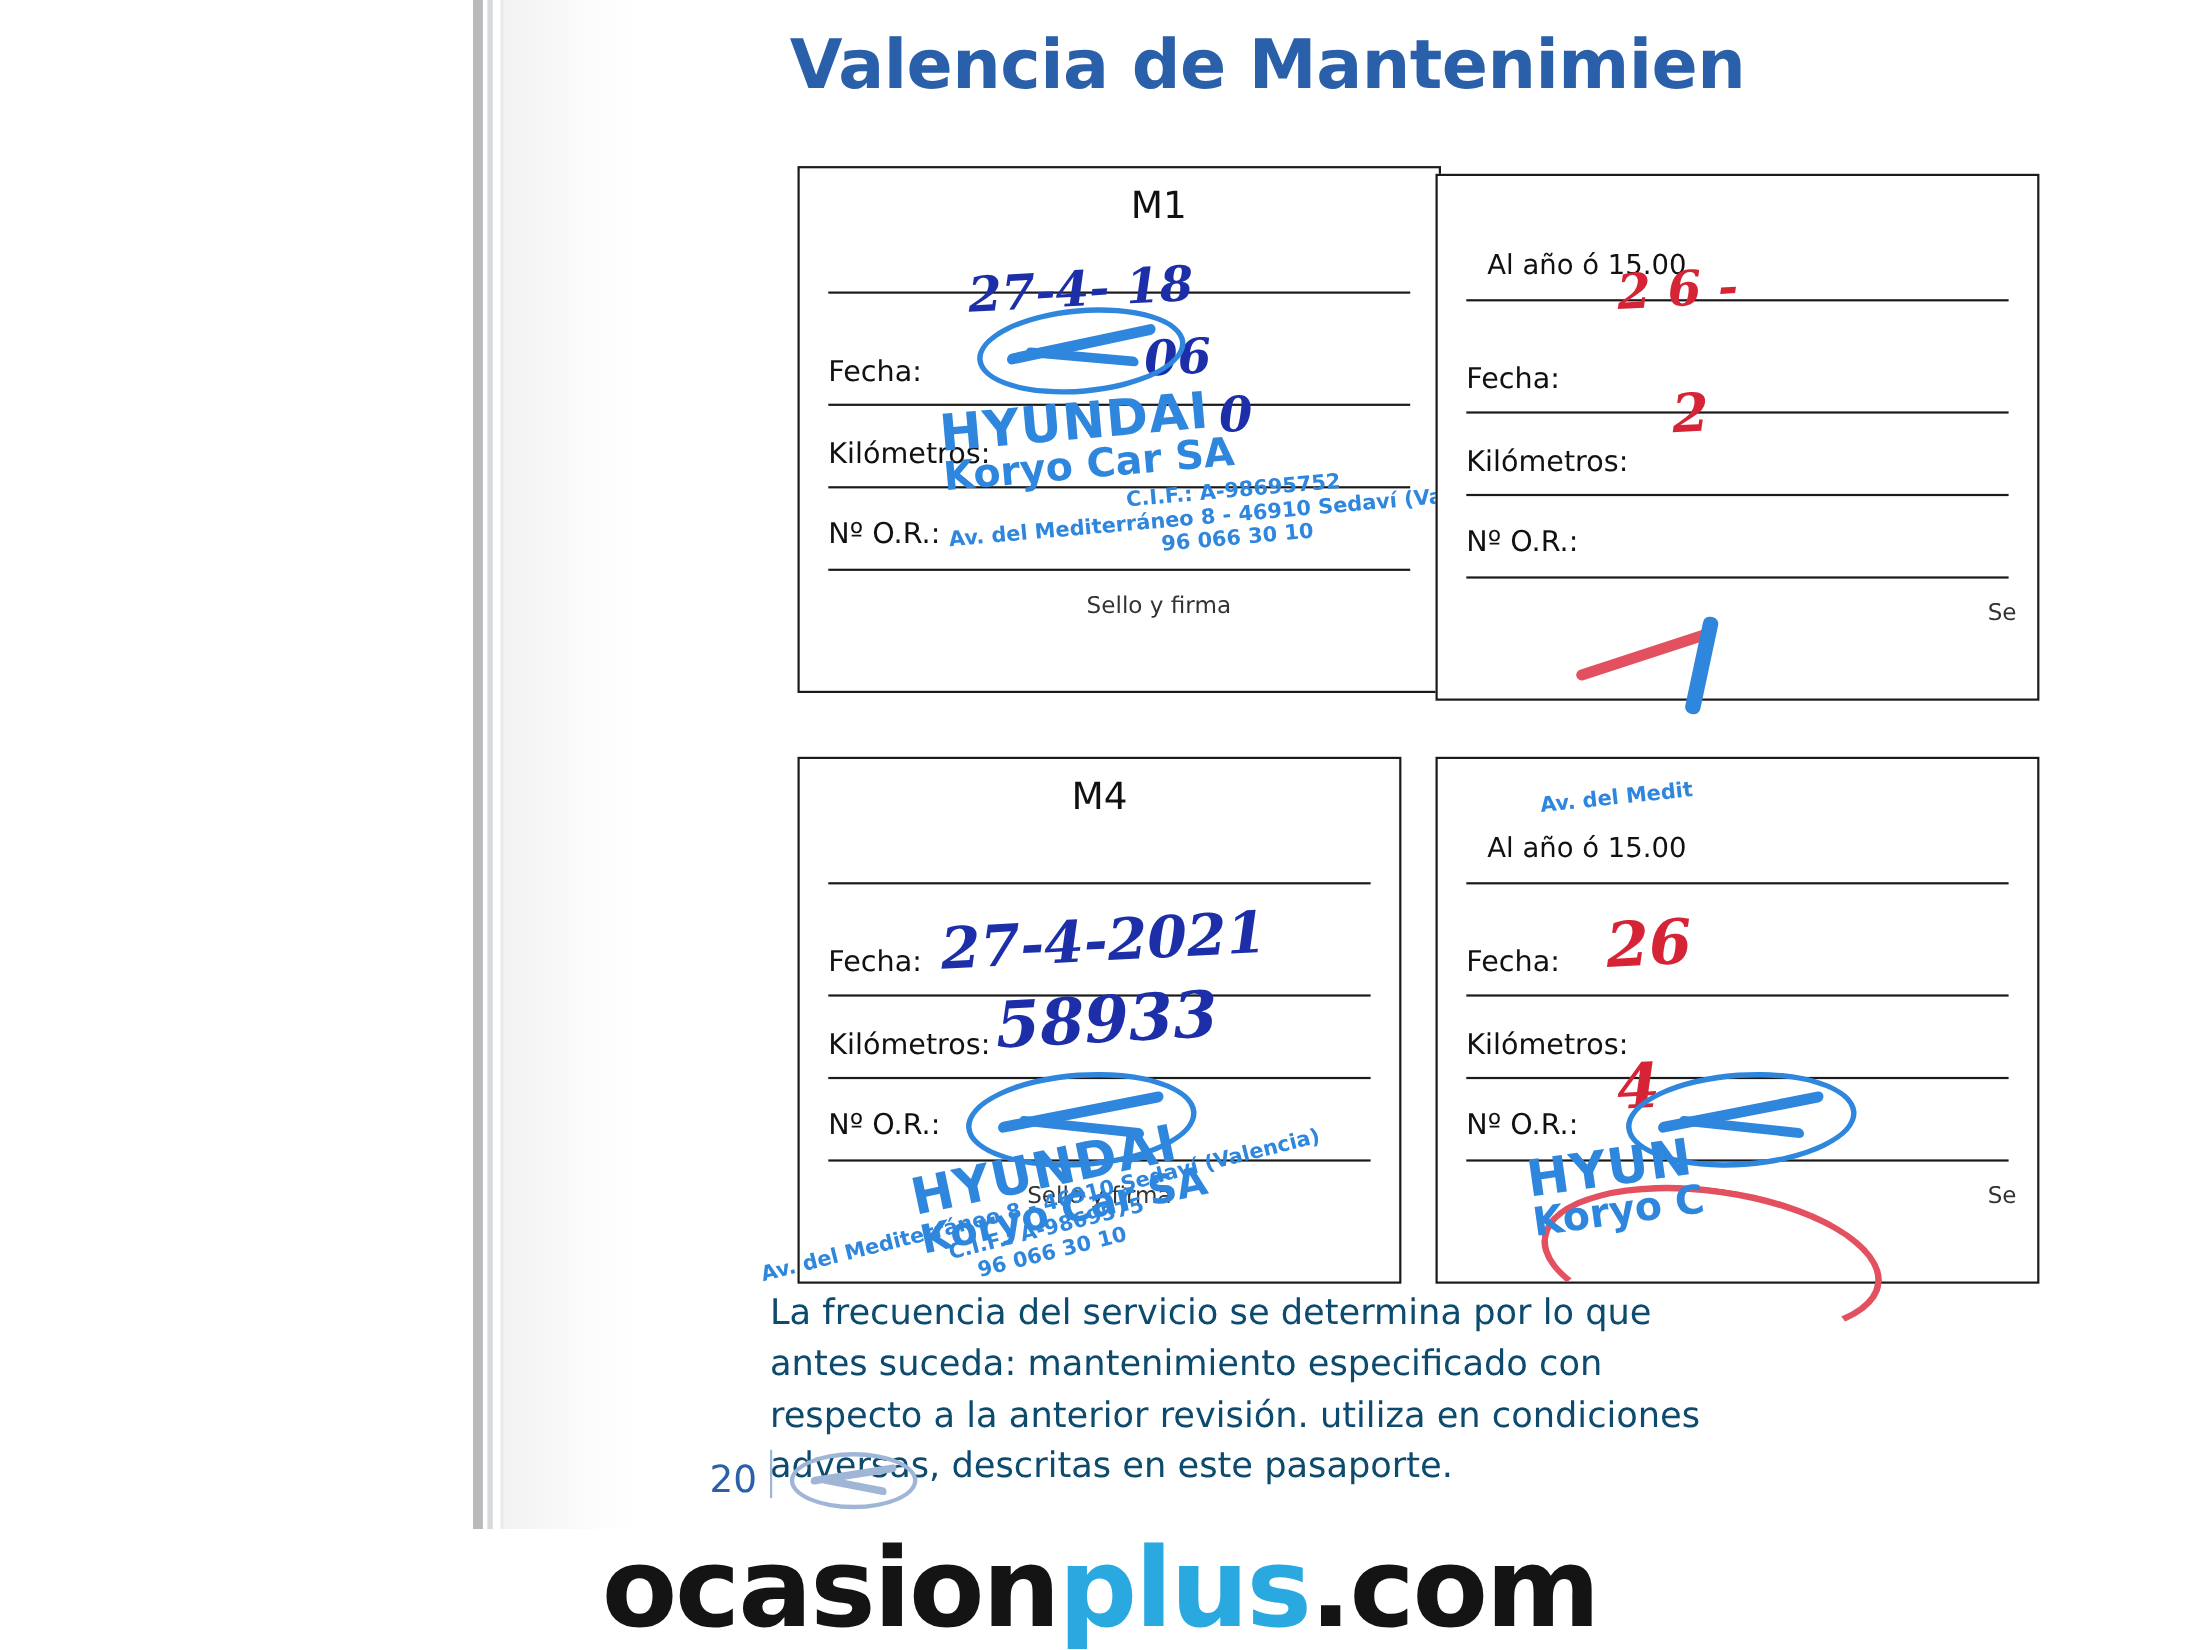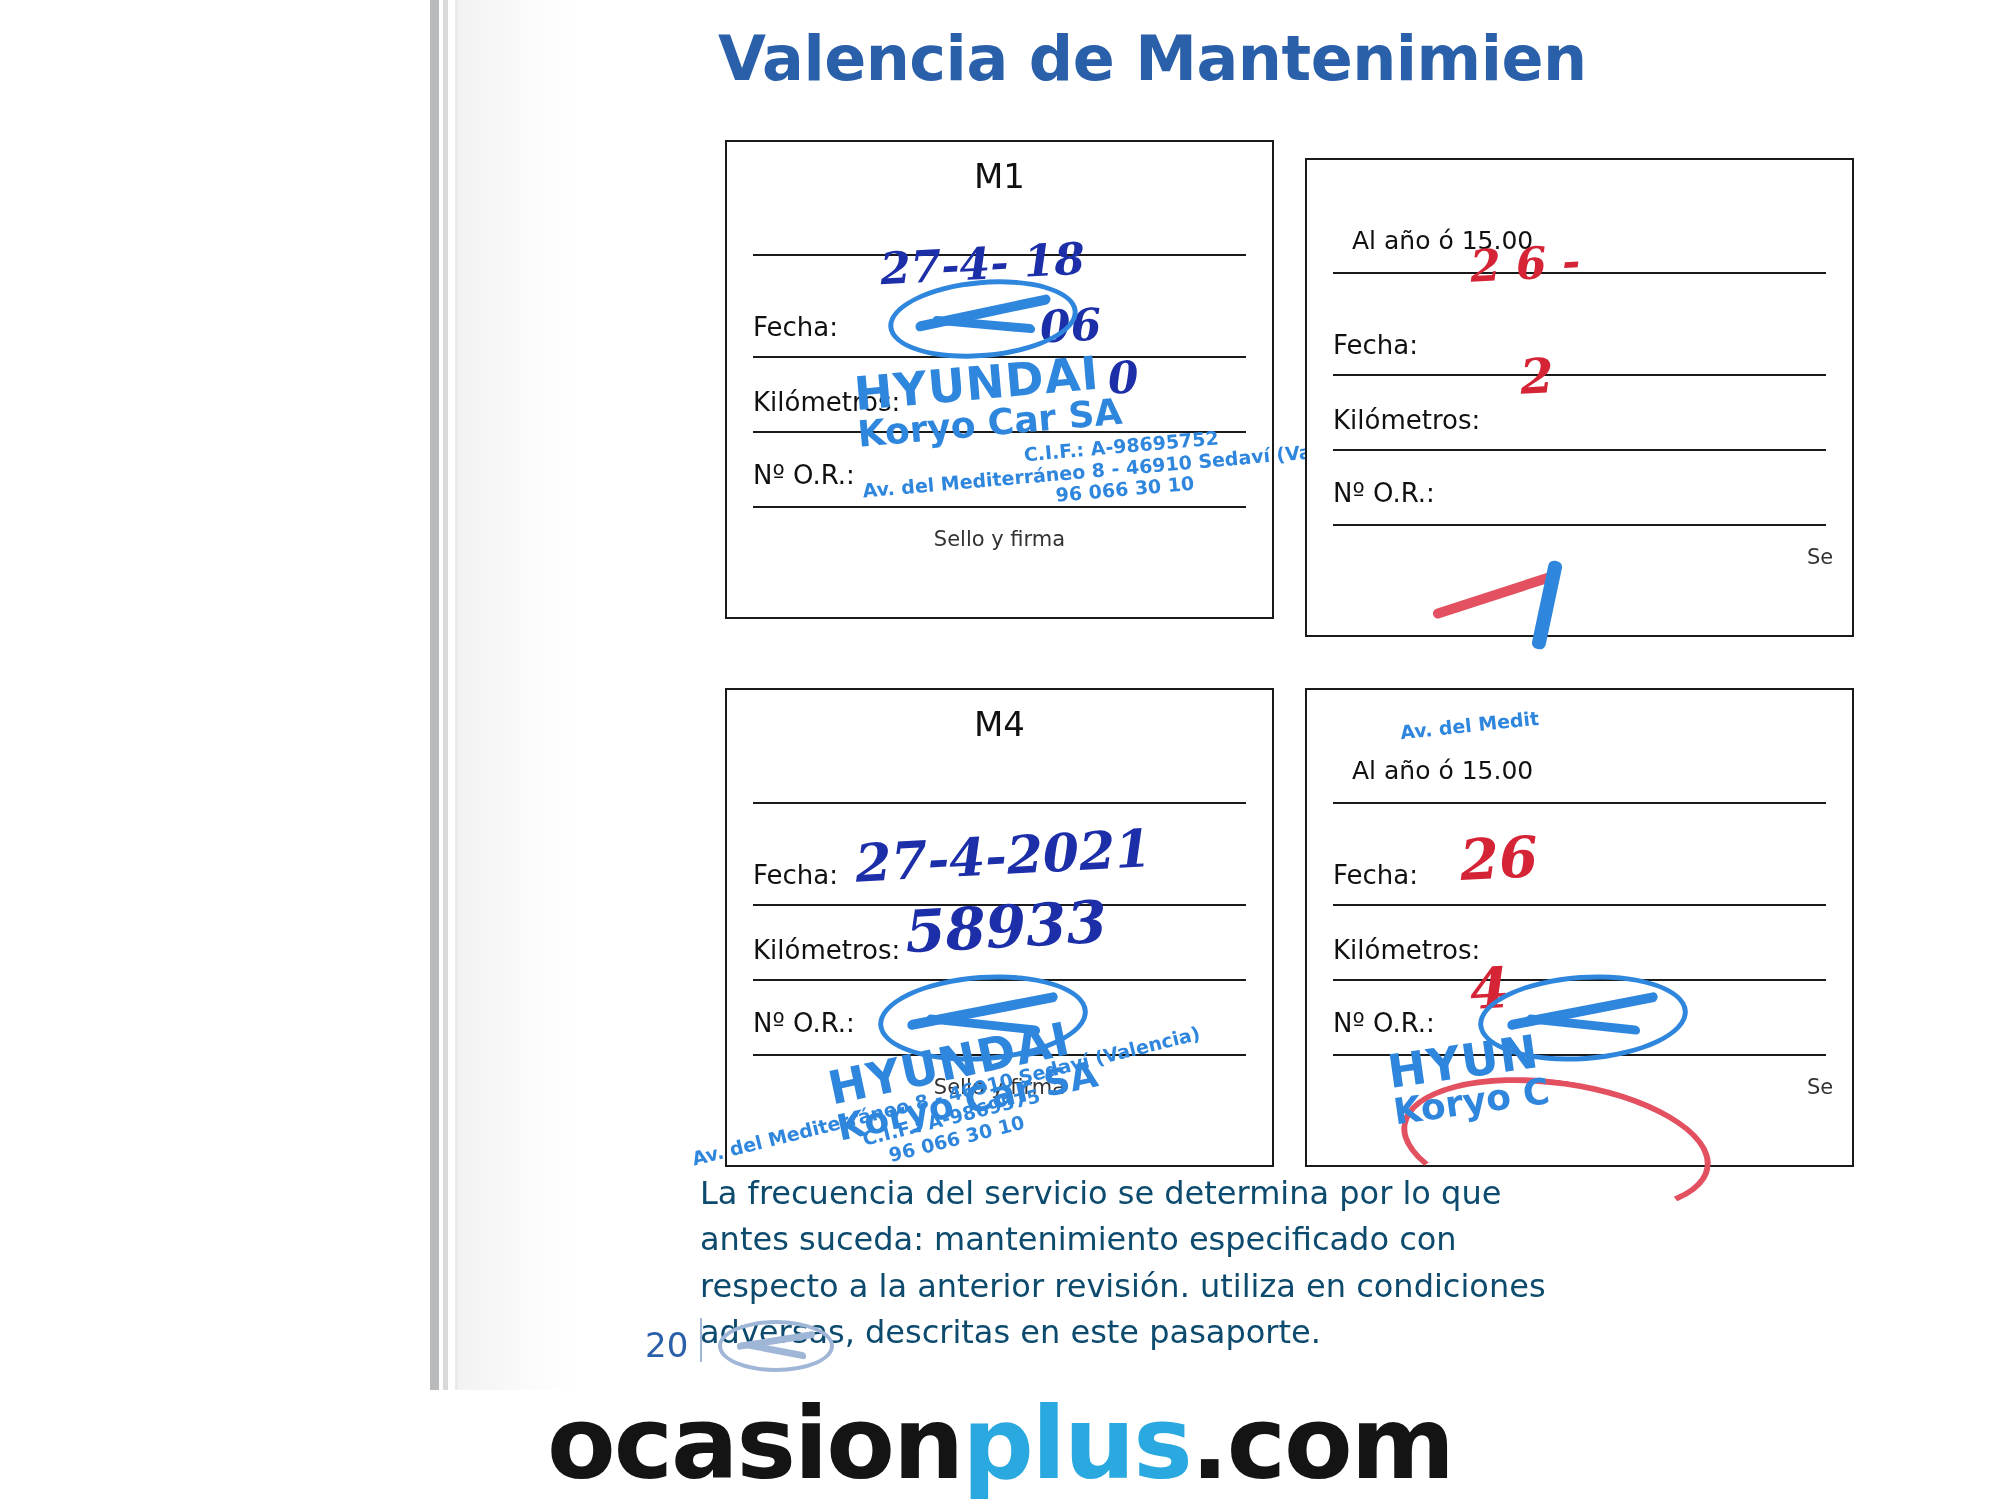--- a/index.html
+++ b/index.html
@@ -274,21 +274,21 @@
 <div id="page">
 
   <div class="scan"></div>
   <div class="spine-a"></div>
   <div class="spine-b"></div>
   <div class="spine-c"></div>
   <div class="page-wash"></div>
 
   <div class="doc-title">Valencia de Mantenimien</div>
 
-  <div class="mbox" style="left:725px; top:140px; width:545px; height:475px;">
+  <div class="mbox" style="left:725px; top:151px; width:545px; height:475px;padding-left:36px;">
     <div class="code">M1</div>
     <div class="rule" style="top:112px;"></div>
     <div class="fieldlabel" style="top:170px;">Fecha:</div>
     <div class="rule" style="top:214px;"></div>
     <div class="fieldlabel" style="top:245px;">Kilómetros:</div>
     <div class="rule" style="top:289px;"></div>
     <div class="fieldlabel" style="top:318px;">Nº O.R.:</div>
     <div class="rule" style="top:364px;"></div>
     <div class="sellolabel" style="top:385px;">Sello y firma</div>
   </div>

